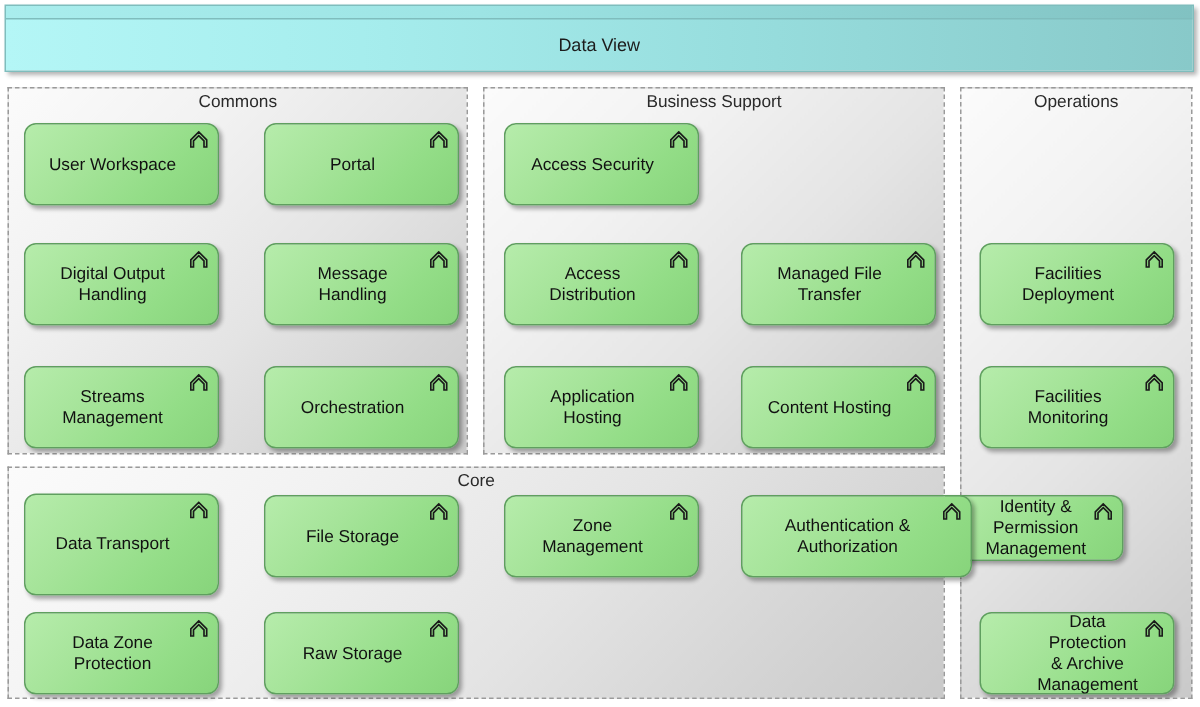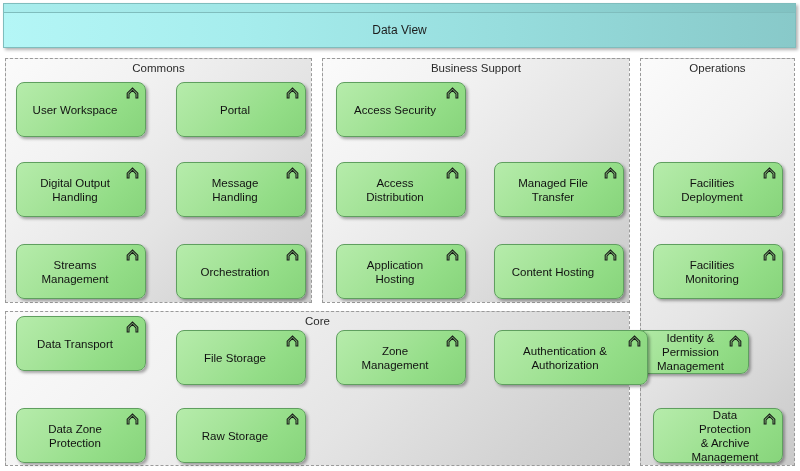--- a/index.html
+++ b/index.html
@@ -218,21 +218,21 @@
 Management</span>
       <span class="fn-icon">
         <svg viewBox="0 0 13 12" width="13" height="12">
           <path d="M1.2 11 L1.2 6.2 L6.5 1 L11.8 6.2 L11.8 11 L10.0 11 L10.0 6.9 L6.5 3.4 L3.0 6.9 L3.0 11 Z" fill="none" stroke="#1a1a1a" stroke-width="1.1" stroke-linejoin="miter"></path>
         </svg>
       </span>
     </div>
     <div class="group" style="left: 5px; top: 311px; width: 625px; height: 155px;">
       <div class="group-label">Core</div>
     </div>
-    <div class="node" style="left: 16px; top: 316px; width: 130px; height: 55px;">
+    <div class="node" style="left: 16px; top: 329px; width: 130px; height: 68px;">
       <span class="node-label">Data Transport</span>
       <span class="fn-icon">
         <svg viewBox="0 0 13 12" width="13" height="12">
           <path d="M1.2 11 L1.2 6.2 L6.5 1 L11.8 6.2 L11.8 11 L10.0 11 L10.0 6.9 L6.5 3.4 L3.0 6.9 L3.0 11 Z" fill="none" stroke="#1a1a1a" stroke-width="1.1" stroke-linejoin="miter"></path>
         </svg>
       </span>
     </div>
     <div class="node" style="left: 176px; top: 330px; width: 130px; height: 55px;">
       <span class="node-label">File Storage</span>
       <span class="fn-icon">

